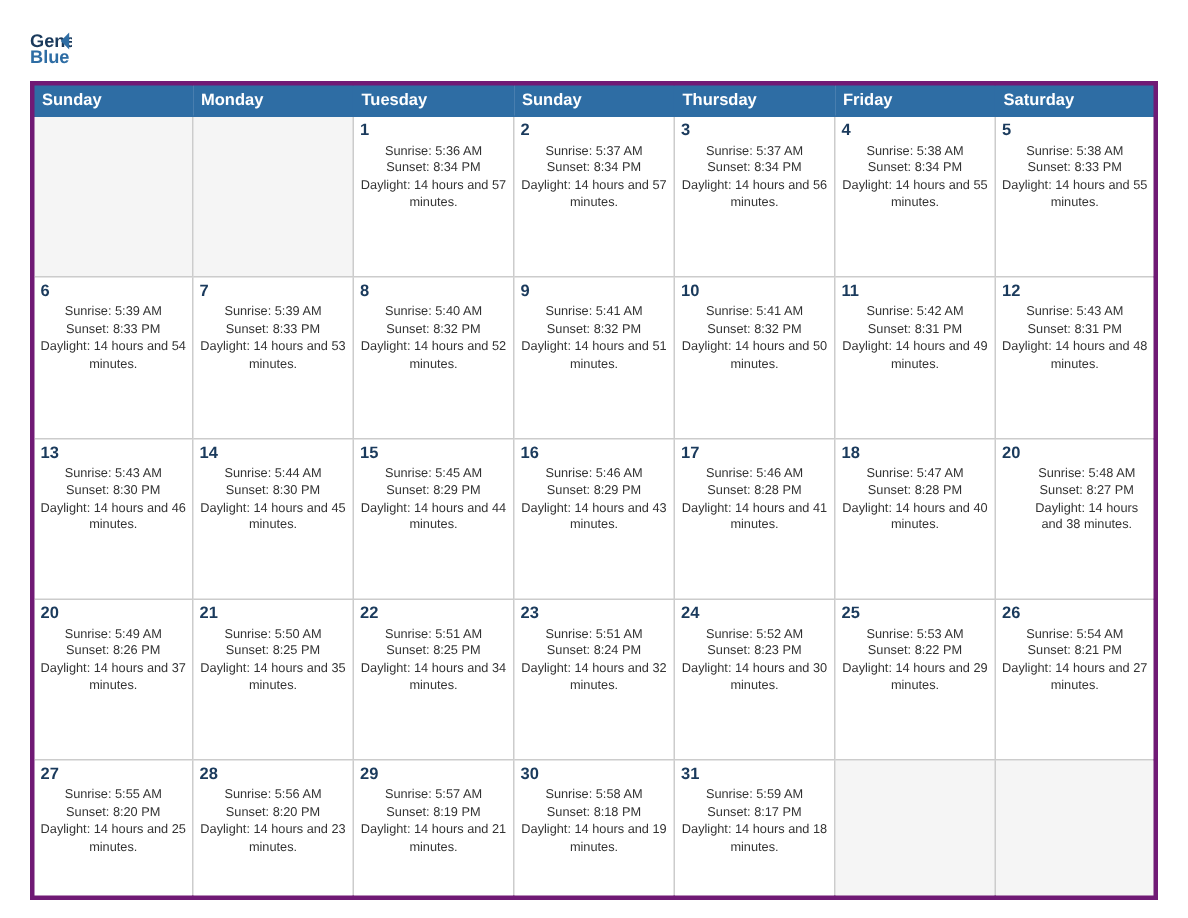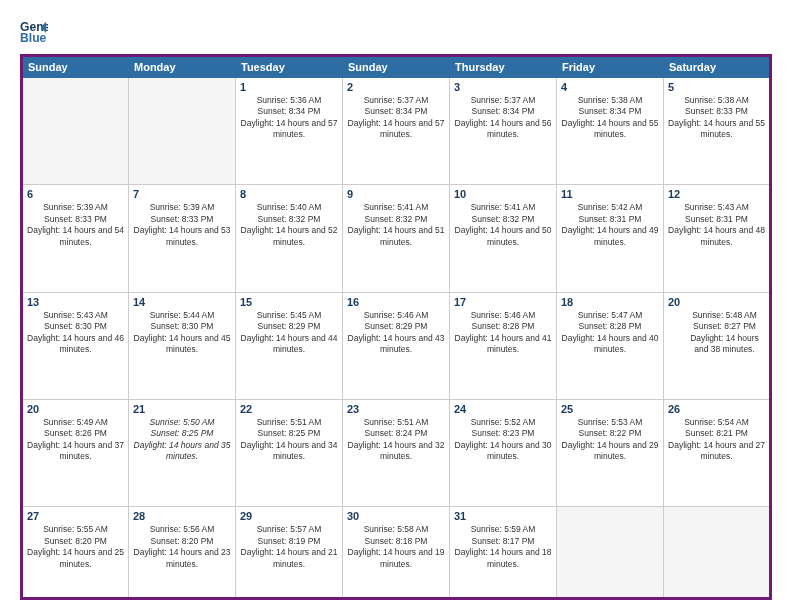--- a/index.html
+++ b/index.html
@@ -245,21 +245,21 @@
         </tr>
         <tr>
           <td>
             <div class="day-number">20</div>
             <div class="cell-text" style="white-space: pre-line;">Sunrise: 5:49 AM
 Sunset: 8:26 PM
 Daylight: 14 hours and 37 minutes.</div>
           </td>
           <td>
             <div class="day-number">21</div>
-            <div class="cell-text" style="white-space: pre-line; font-style: italic;">Sunrise: 5:50 AM
+            <div class="cell-text" style="white-space: pre-line;">Sunrise: 5:50 AM
 Sunset: 8:25 PM
 Daylight: 14 hours and 35 minutes.</div>
           </td>
           <td>
             <div class="day-number">22</div>
             <div class="cell-text" style="white-space: pre-line;">Sunrise: 5:51 AM
 Sunset: 8:25 PM
 Daylight: 14 hours and 34 minutes.</div>
           </td>
           <td>

